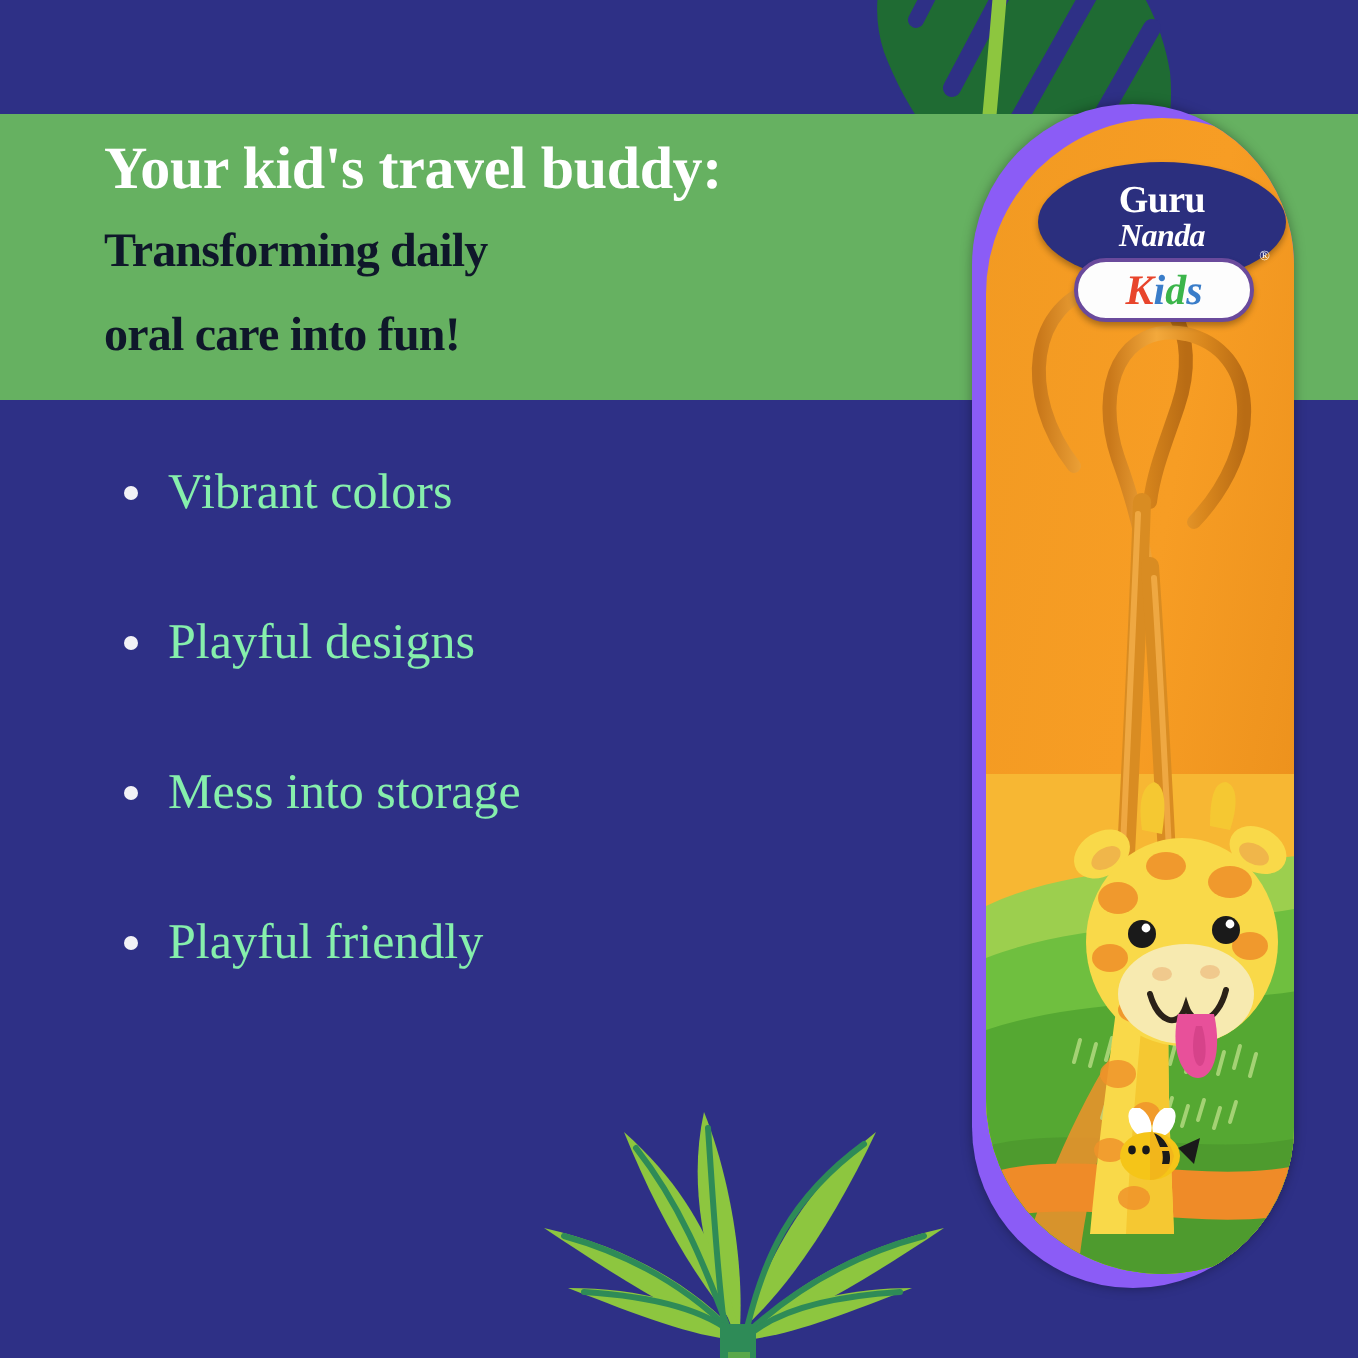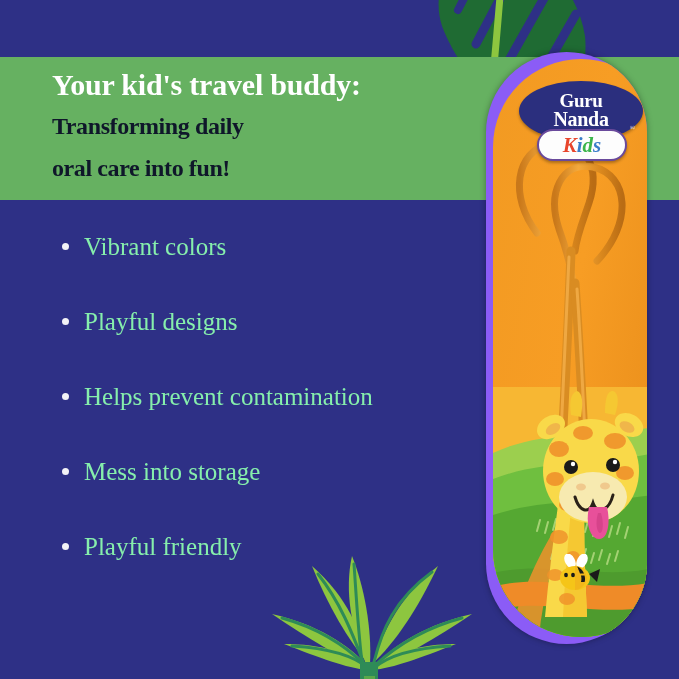--- a/index.html
+++ b/index.html
@@ -127,21 +127,21 @@
     position: absolute;
     width: 124px;
     text-align: center;
     color: #ffffff;
     font-weight: bold;
     font-size: 19px;
     line-height: 20px;
     letter-spacing: -0.3px;
   }
   #brand-name-top { top: 10px; }
-  #brand-name-bottom { top: 28px; font-size: 20px; }
+  #brand-name-bottom { top: 28px; font-size: 16px; font-style: italic; }
   #brand-reg {
     position: absolute;
     right: 8px; bottom: 9px;
     color: #fff; font-size: 7px;
   }
   #kids-pill {
     position: absolute;
     left: 18px; top: 48px;
     width: 90px; height: 32px;
     border-radius: 16px;
@@ -211,24 +211,20 @@
   </div>
 
   <ul id="benefits-list">
     <li class="benefit-item">
       <span class="benefit-bullet"></span>
       <span>Vibrant colors</span>
     </li>
     <li class="benefit-item">
       <span class="benefit-bullet"></span>
       <span>Playful designs</span>
-    </li>
-    <li class="benefit-item">
-      <span class="benefit-bullet"></span>
-      <span>Helps prevent contamination</span>
     </li>
     <li class="benefit-item">
       <span class="benefit-bullet"></span>
       <span>Mess into storage</span>
     </li>
     <li class="benefit-item">
       <span class="benefit-bullet"></span>
       <span>Playful friendly</span>
     </li>
   </ul>

